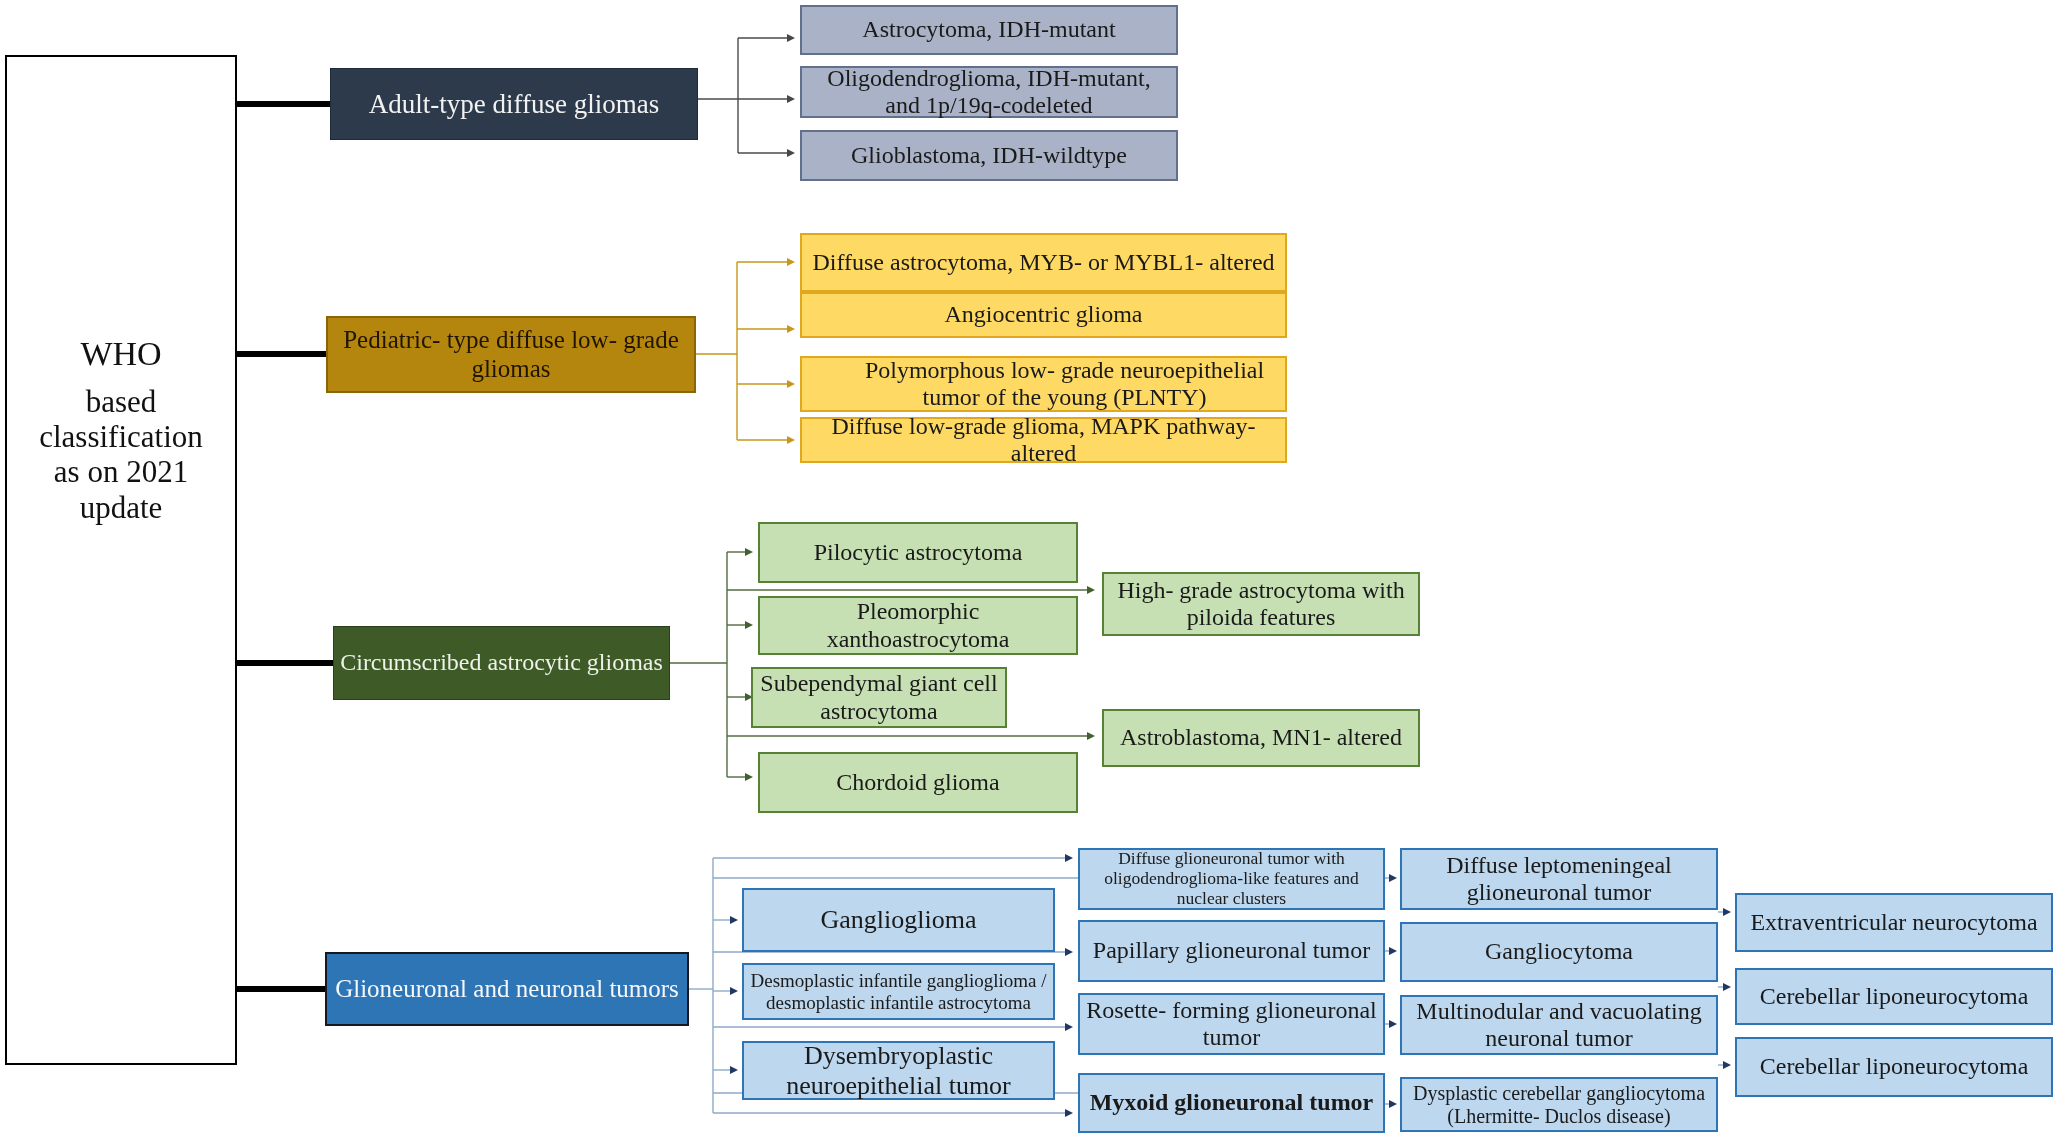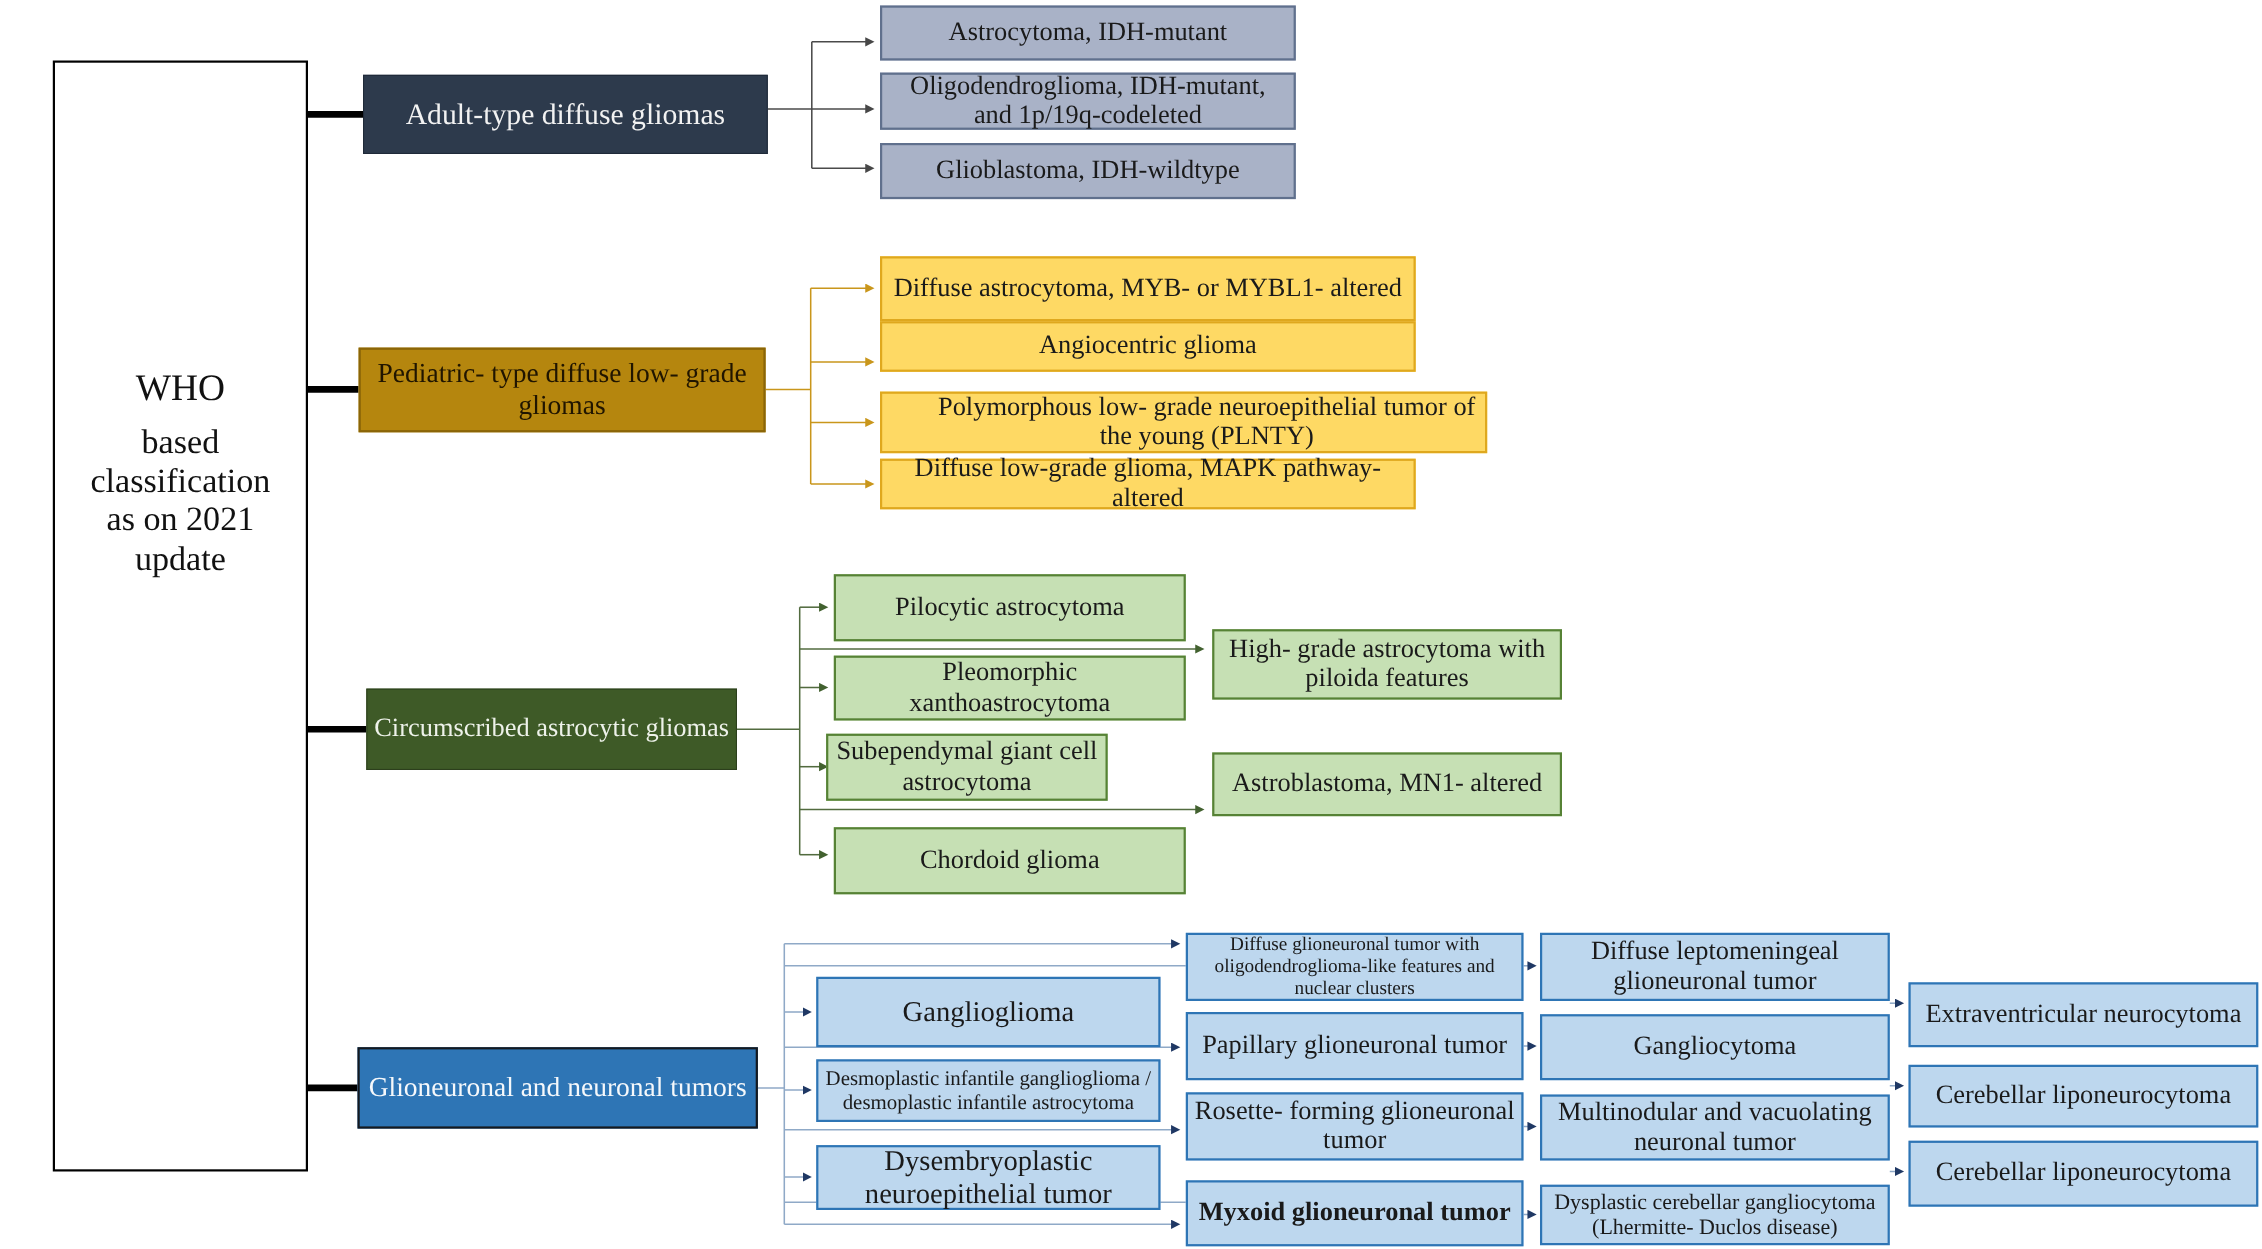--- a/index.html
+++ b/index.html
@@ -7,21 +7,21 @@
     position:relative; width:2056px; height:1135px; background:#ffffff;
     font-family:"Liberation Serif","DejaVu Serif",serif; overflow:hidden;
   }
   .node {
     position:absolute; box-sizing:border-box;
     display:flex; align-items:center; justify-content:center;
     text-align:center; line-height:1.14; color:#1a1a1a;
   }
   .root-node {
     background:#ffffff; border:2px solid #000000;
-    align-items:flex-start; font-size:31px; color:#111111;margin-left:43px;
+    align-items:flex-start; font-size:31px; color:#111111;
   }
   .root-text { margin-top:278px; width:100%; }
   .root-line-who { font-size:34px; margin-bottom:10px; }
   .parent-node { font-size:27px; }
   .parent-adult   { background:#2d3a4c; border:1px solid #1f2a39; color:#f2f2f2; }
   .parent-ped     { background:#b5860e; border:2px solid #8a6508; color:#201500; font-size:25px; }
   .parent-circ    { background:#3e5a27; border:1px solid #2c3f1c; color:#eef2ea; font-size:24px; }
   .parent-glio    { background:#2e75b5; border:2px solid #15191f; color:#f5f8fb; font-size:25px; }
   .adult-child { background:#a9b2c7; border:2px solid #60708d; font-size:24px; padding:0 6px; }
   .ped-child   { background:#fed964; border:2px solid #dfa81e; font-size:24px; padding:0 6px; }
@@ -124,31 +124,31 @@
   <div class="node parent-node parent-adult" style="left:330px; top:68px; width:368px; height:72px;">Adult-type diffuse gliomas</div>
 
   <div class="node adult-child" style="left:800px; top:5px;  width:378px; height:50px;">Astrocytoma, IDH-mutant</div>
   <div class="node adult-child" style="left:800px; top:66px; width:378px; height:52px;">Oligodendroglioma, IDH-mutant, and 1p/19q-codeleted</div>
   <div class="node adult-child" style="left:800px; top:130px; width:378px; height:51px;">Glioblastoma, IDH-wildtype</div>
 
   <div class="node parent-node parent-ped" style="left:326px; top:316px; width:370px; height:77px;">Pediatric- type diffuse low- grade gliomas</div>
 
   <div class="node ped-child" style="left:800px; top:233px; width:487px; height:59px;">Diffuse astrocytoma, MYB- or MYBL1- altered</div>
   <div class="node ped-child" style="left:800px; top:292px; width:487px; height:46px;">Angiocentric glioma</div>
-  <div class="node ped-child" style="left:800px; top:356px; width:552px; height:56px;padding-left:48px;">Polymorphous low- grade neuroepithelial tumor of the young (PLNTY)</div>
+  <div class="node ped-child" style="left:800px; top:356px; width:487px; height:56px;padding-left:48px;">Polymorphous low- grade neuroepithelial tumor of the young (PLNTY)</div>
   <div class="node ped-child" style="left:800px; top:417px; width:487px; height:46px;">Diffuse low-grade glioma, MAPK pathway- altered</div>
 
   <div class="node parent-node parent-circ" style="left:333px; top:626px; width:337px; height:74px;">Circumscribed astrocytic gliomas</div>
 
   <div class="node circ-child" style="left:758px; top:522px; width:320px; height:61px;">Pilocytic astrocytoma</div>
   <div class="node circ-child" style="left:758px; top:596px; width:320px; height:59px;">Pleomorphic xanthoastrocytoma</div>
   <div class="node circ-child" style="left:751px; top:667px; width:256px; height:61px;">Subependymal giant cell astrocytoma</div>
   <div class="node circ-child" style="left:758px; top:752px; width:320px; height:61px;">Chordoid glioma</div>
   <div class="node circ-child" style="left:1102px; top:572px; width:318px; height:64px;">High- grade astrocytoma with piloida features</div>
-  <div class="node circ-child" style="left:1102px; top:684px; width:318px; height:58px;">Astroblastoma, MN1- altered</div>
+  <div class="node circ-child" style="left:1102px; top:709px; width:318px; height:58px;">Astroblastoma, MN1- altered</div>
 
   <div class="node parent-node parent-glio" style="left:325px; top:952px; width:364px; height:74px;">Glioneuronal and neuronal tumors</div>
 
   <div class="node glio-child fs26" style="left:742px; top:888px; width:313px; height:64px;">Ganglioglioma</div>
   <div class="node glio-child fs19" style="left:742px; top:963px; width:313px; height:57px;">Desmoplastic infantile ganglioglioma / desmoplastic infantile astrocytoma</div>
   <div class="node glio-child fs26" style="left:742px; top:1041px; width:313px; height:59px;">Dysembryoplastic neuroepithelial tumor</div>
 
   <div class="node glio-child fs17" style="left:1078px; top:848px; width:307px; height:62px;">Diffuse glioneuronal tumor with oligodendroglioma-like features and nuclear clusters</div>
   <div class="node glio-child" style="left:1078px; top:920px; width:307px; height:62px;">Papillary glioneuronal tumor</div>
   <div class="node glio-child" style="left:1078px; top:993px; width:307px; height:62px;">Rosette- forming glioneuronal tumor</div>

